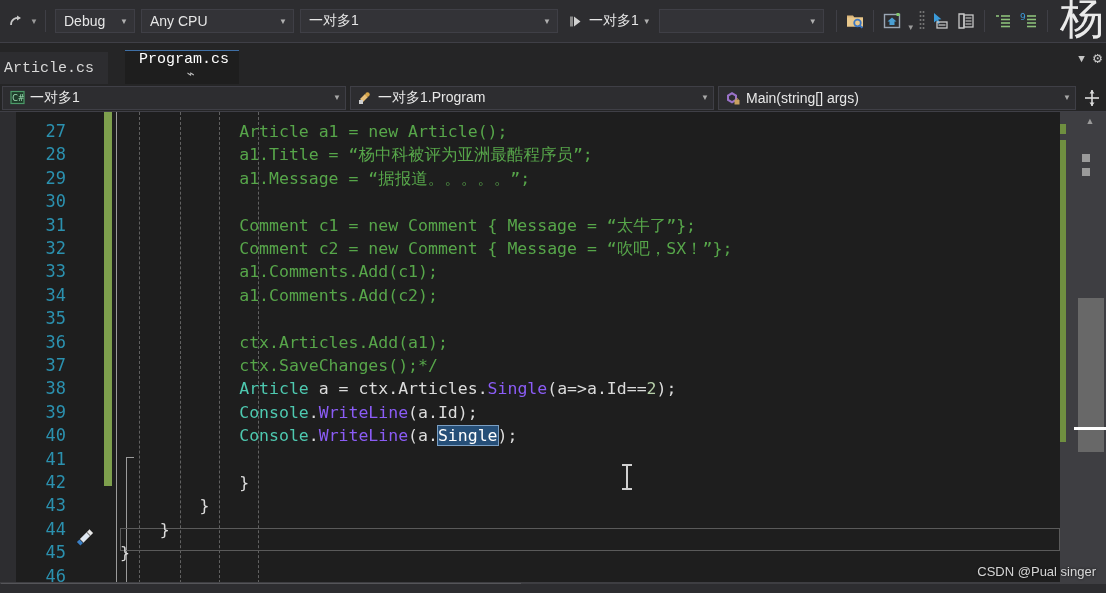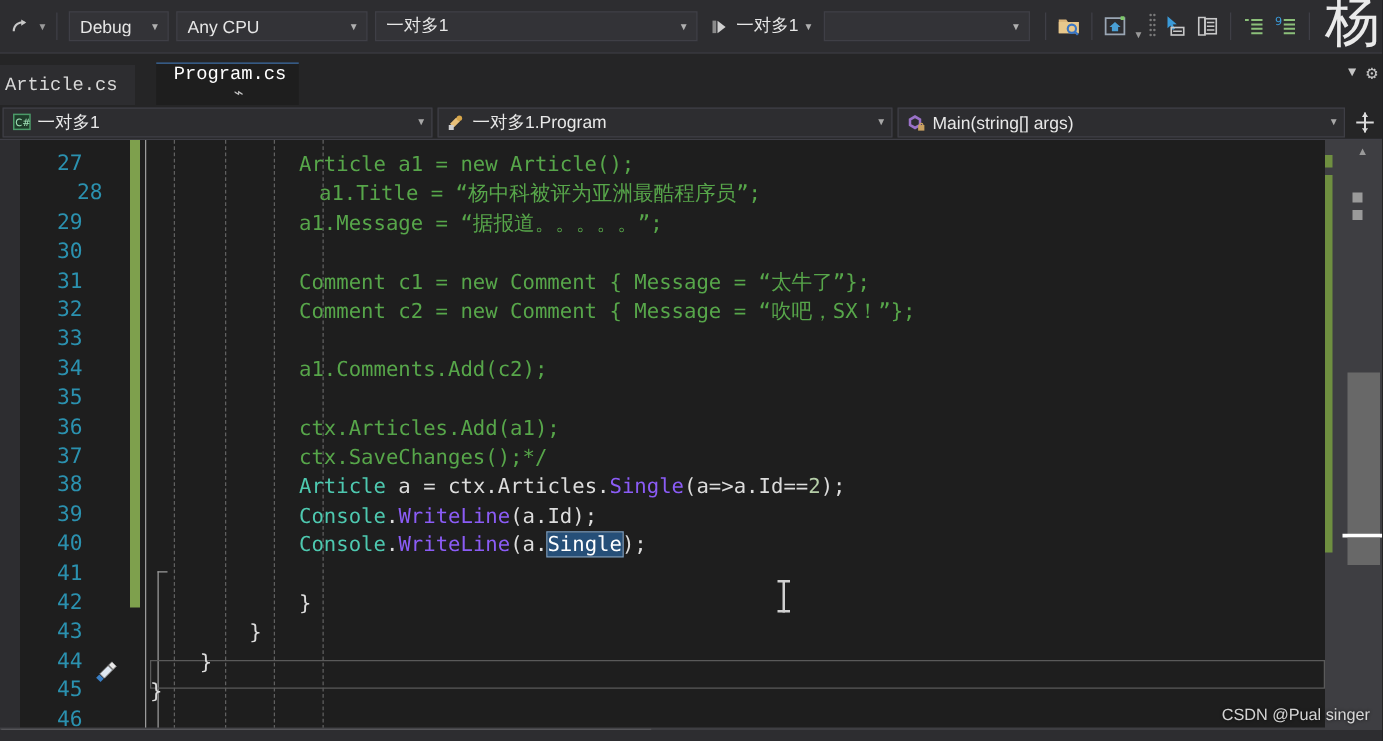--- a/index.html
+++ b/index.html
@@ -446,21 +446,21 @@
           <path d="M12.5 5.5 l3.5 3.5 -6.5 6.5 -3.5 -3.5 z" fill="#dfe8f2" stroke="#9a9a9a" stroke-width=".8"></path>
           <path d="M5.5 12.5 l3.5 3.5 -2.6 2.6 -3.5 -3.5 z" fill="#3a7fc4"></path>
         </svg>
       </div>
 
       <div class="lines" id="lines-host">
           <div class="ln" style="top: 8px;">
             <div class="lnum">27</div>
             <div class="ltext"><span>            </span><span class="cm">Article a1 = new Article();</span></div>
           </div>
-          <div class="ln" style="top: 31.4px; margin-left: 16px;">
+          <div class="ln" style="top: 31.4px;">
             <div class="lnum">28</div>
             <div class="ltext"><span>            </span><span class="cm">a1.Title = “杨中科被评为亚洲最酷程序员”;</span></div>
           </div>
           <div class="ln" style="top: 54.8px;">
             <div class="lnum">29</div>
             <div class="ltext"><span>            </span><span class="cm">a1.Message = “据报道。。。。。”;</span></div>
           </div>
           <div class="ln" style="top: 78.2px; padding-left: 12px;">
             <div class="lnum">30</div>
             <div class="ltext"></div>
@@ -468,21 +468,21 @@
           <div class="ln" style="top: 101.6px;">
             <div class="lnum">31</div>
             <div class="ltext"><span>            </span><span class="cm">Comment c1 = new Comment { Message = “太牛了”};</span></div>
           </div>
           <div class="ln" style="top: 125px;">
             <div class="lnum">32</div>
             <div class="ltext"><span>            </span><span class="cm">Comment c2 = new Comment { Message = “吹吧，SX！”};</span></div>
           </div>
           <div class="ln" style="top: 148.4px;">
             <div class="lnum">33</div>
-            <div class="ltext"><span>            </span></div>
+            <div class="ltext"><span>            </span><span class="cm">a1.Comments.Add(c1);</span></div>
           </div>
           <div class="ln" style="top: 171.8px;">
             <div class="lnum">34</div>
             <div class="ltext"><span>            </span><span class="cm">a1.Comments.Add(c2);</span></div>
           </div>
           <div class="ln" style="top: 195.2px;">
             <div class="lnum">35</div>
             <div class="ltext"></div>
           </div>
           <div class="ln" style="top: 218.6px;">

